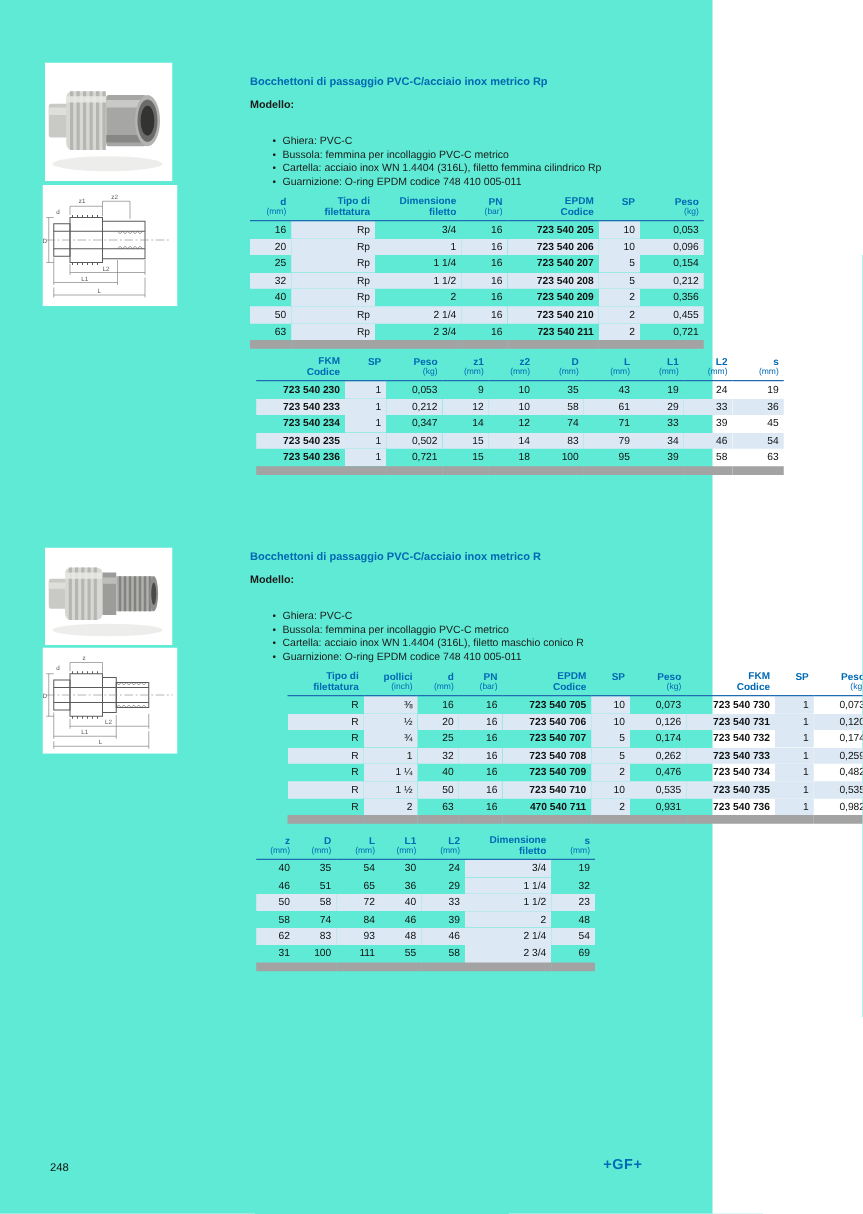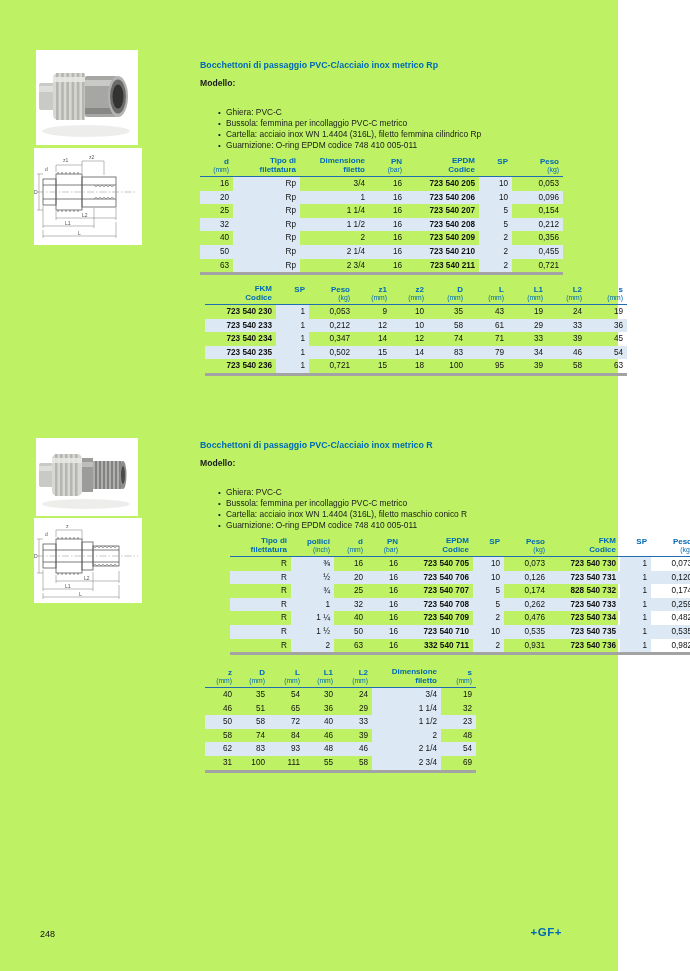--- a/index.html
+++ b/index.html
@@ -1,32 +1,32 @@
 <!DOCTYPE html>
 <html><head>
 <meta charset="utf-8">
 <style>
   html,body{margin:0;padding:0}
   body{width:690px;height:971px;background:#ffffff;font-family:"Liberation Sans",sans-serif;color:#1a1a1a;position:relative;overflow:hidden}
-  .page{position:absolute;left:0;top:0;width:618px;height:971px;background:#bef264}
+  .page{position:absolute;left:0;top:0;width:570px;height:971px;background:#5eead4}
   .abs{position:absolute}
   .title{position:absolute;font-size:8.8px;font-weight:bold;color:#0069b4;width:360px}
   .modello{position:absolute;font-size:8.6px;font-weight:bold;color:#1a1a1a}
   .bullets{position:absolute;list-style:none;margin:16px;padding:0;font-size:8.4px;color:#1a1a1a;width:360px}
   .bullets li{line-height:11px;padding-left:10px;position:relative}
   .bullets li::before{content:"\2022";position:absolute;left:2px;top:0;font-size:8px;color:#1a1a1a}
   table.tbl{position:absolute;border-collapse:collapse;table-layout:fixed;font-size:8.2px;color:#111}
   .tbl th{vertical-align:bottom;text-align:right;padding:5px 4px 2px 3px;border-bottom:1px solid #1f6cb0}
   .tbl .h-main{color:#0069b4;font-weight:bold;font-size:8px;line-height:9px;white-space:nowrap}
   .tbl .h-unit{color:#0069b4;font-weight:normal;font-size:6.8px;line-height:8px;white-space:nowrap}
   .tbl td{text-align:right;padding:0 4px 0 2px;height:13.6px;line-height:13.6px;white-space:nowrap;overflow:hidden}
   .tbl tr.alt td{background:#dce9f5}
   .tbl td.shade{background:#dce9f5}
   .tbl td.bold{font-weight:bold}
-  .tbl tbody tr:last-child td{border-bottom:3px solid #a3a3a3}
+  .tbl tbody tr:last-child td{border-bottom:7px solid #a3a3a3}
   .page-number{position:absolute;left:40px;top:929px;font-size:9px;color:#111}
   .brand{position:absolute;right:56px;top:926px;font-size:11.5px;font-weight:bold;color:#0069b4;letter-spacing:0.5px}
   svg text{font-family:"Liberation Sans",sans-serif}
 </style>
 </head>
 <body>
 
 <div class="page">
 
   <svg class="abs" style="left:36px;top:50px" width="102" height="95" viewBox="0 0 102 95">
@@ -446,21 +446,21 @@
           <td>0,120</td>
         </tr>
         <tr>
           <td>R</td>
           <td class="shade">¾</td>
           <td>25</td>
           <td>16</td>
           <td class="bold">723 540 707</td>
           <td class="shade">5</td>
           <td>0,174</td>
-          <td class="bold">828 540 732</td>
+          <td class="bold">723 540 732</td>
           <td class="shade">1</td>
           <td>0,174</td>
         </tr>
         <tr class="alt">
           <td>R</td>
           <td class="shade">1</td>
           <td>32</td>
           <td>16</td>
           <td class="bold">723 540 708</td>
           <td class="shade">5</td>
@@ -491,21 +491,21 @@
           <td>0,535</td>
           <td class="bold">723 540 735</td>
           <td class="shade">1</td>
           <td>0,535</td>
         </tr>
         <tr>
           <td>R</td>
           <td class="shade">2</td>
           <td>63</td>
           <td>16</td>
-          <td class="bold">332 540 711</td>
+          <td class="bold">470 540 711</td>
           <td class="shade">2</td>
           <td>0,931</td>
           <td class="bold">723 540 736</td>
           <td class="shade">1</td>
           <td>0,982</td>
         </tr>
       </tbody>
     </table>
 
   <table class="tbl" style="left:205px;top:662px;width:222px">

